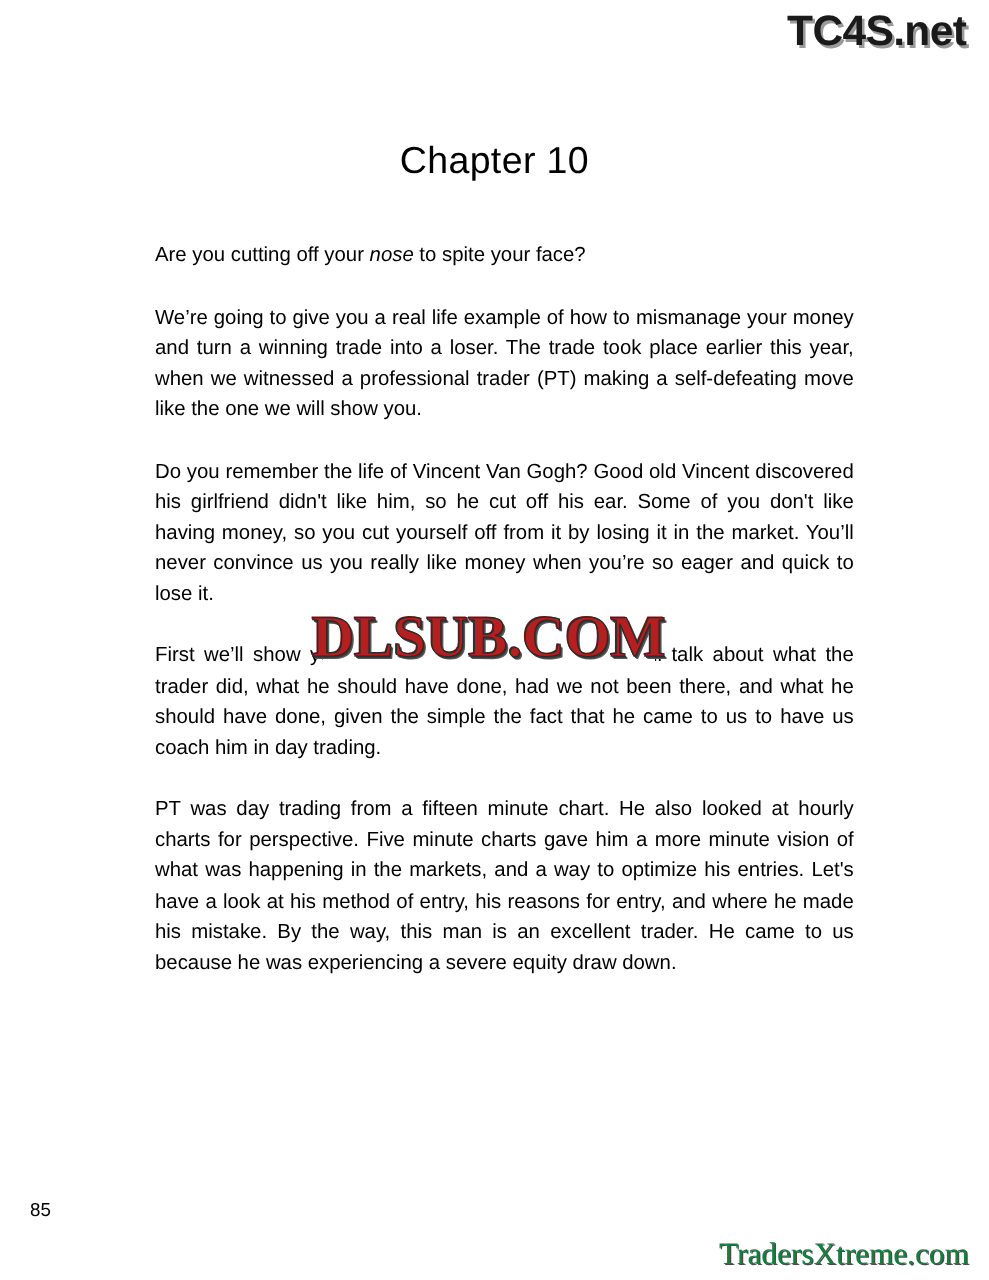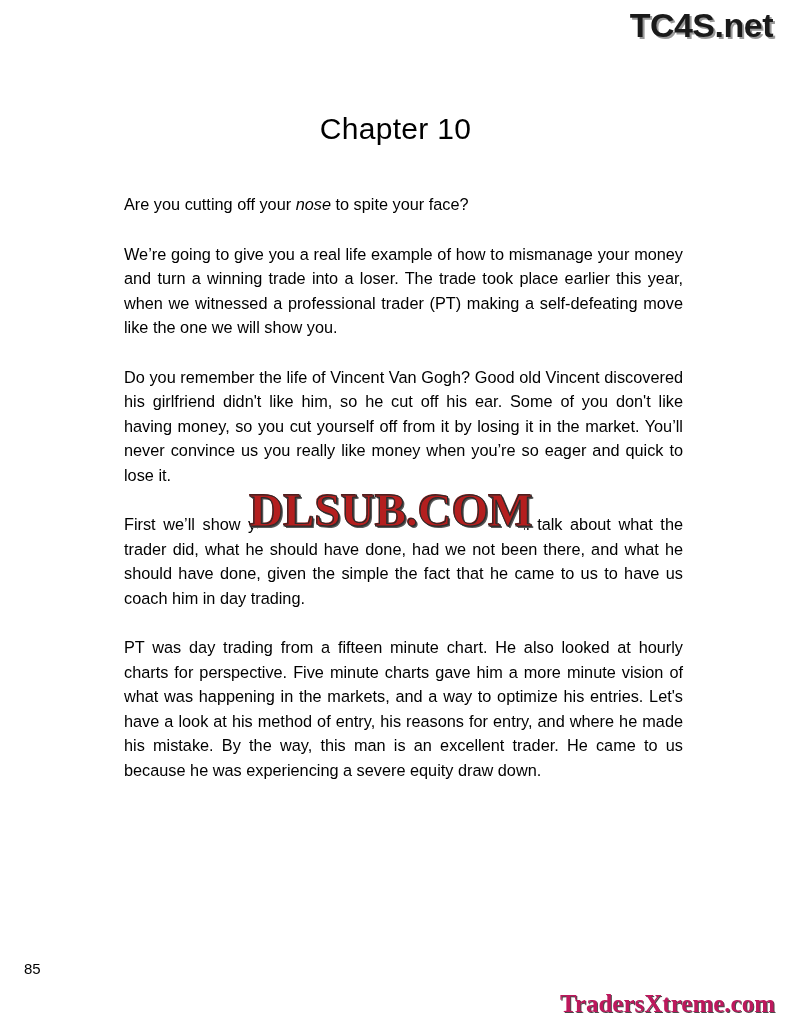--- a/index.html
+++ b/index.html
@@ -113,23 +113,23 @@
     font-size: 15px;
     padding-left: 24px;
   }
 
   
   .bottom-watermark {
     position: absolute;
     bottom: 8px;
     right: 16px;
     font-family: "Liberation Serif", serif;
-    font-weight: bold;
+    font-weight: normal;
     font-size: 25px;
-    color: #be185d;
+    color: #15803d;
     text-shadow: 1px 1px 0 #4a4a4a;
     line-height: 1;
   }
 </style>
 </head>
 <body>
 
 <div class="page">
 
   <div class="top-watermark">TC4S.net</div>

